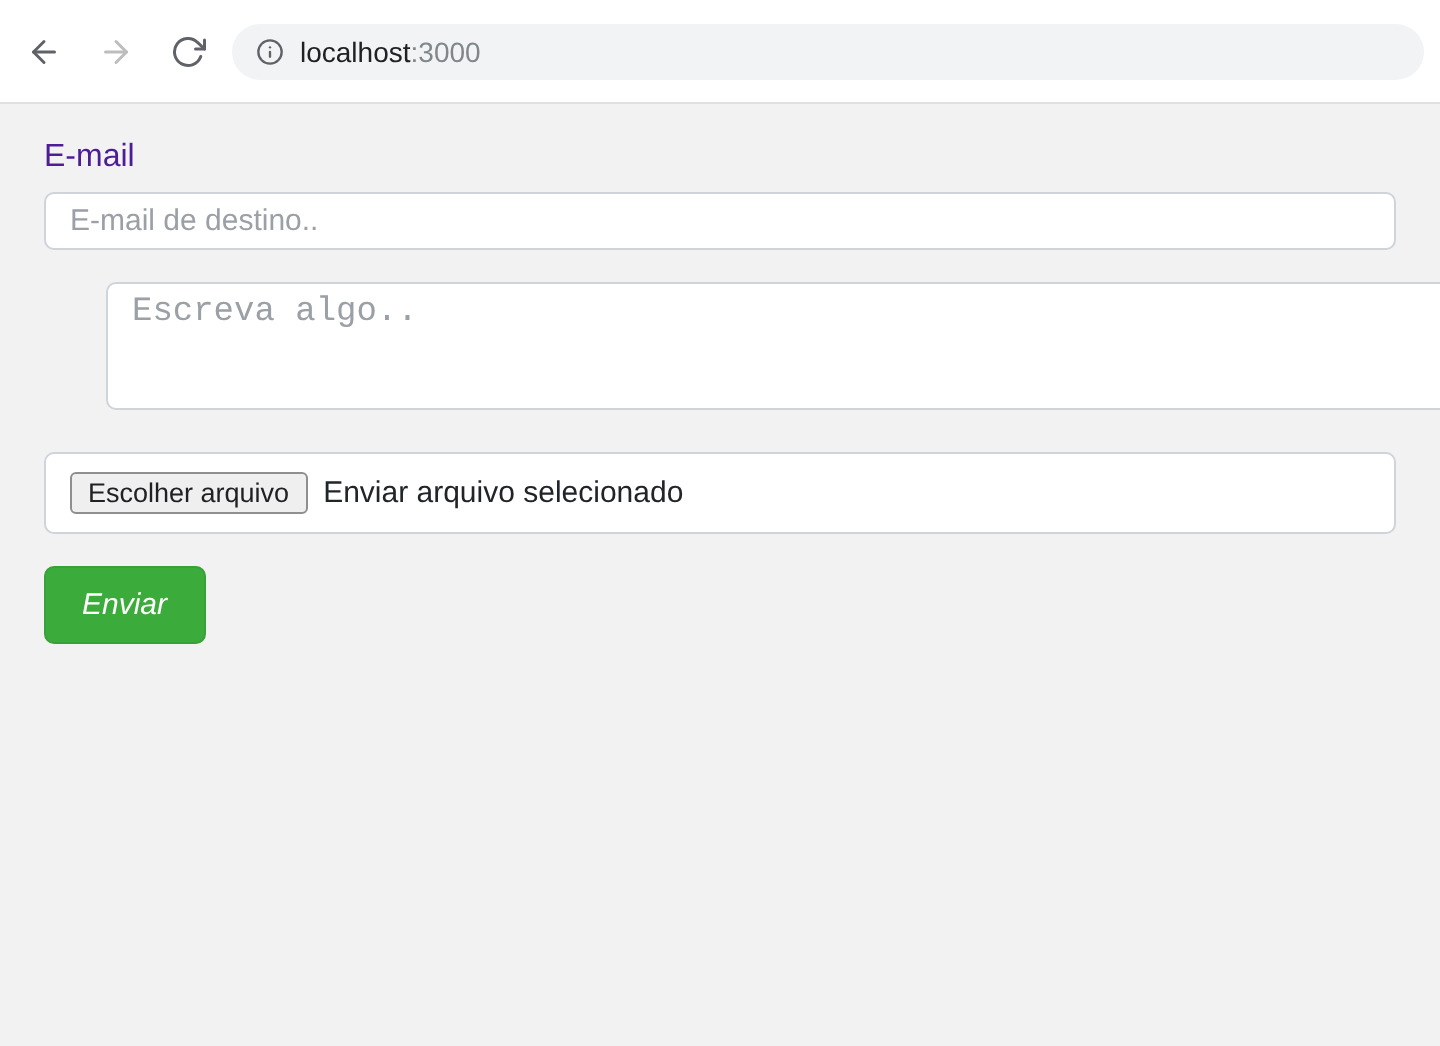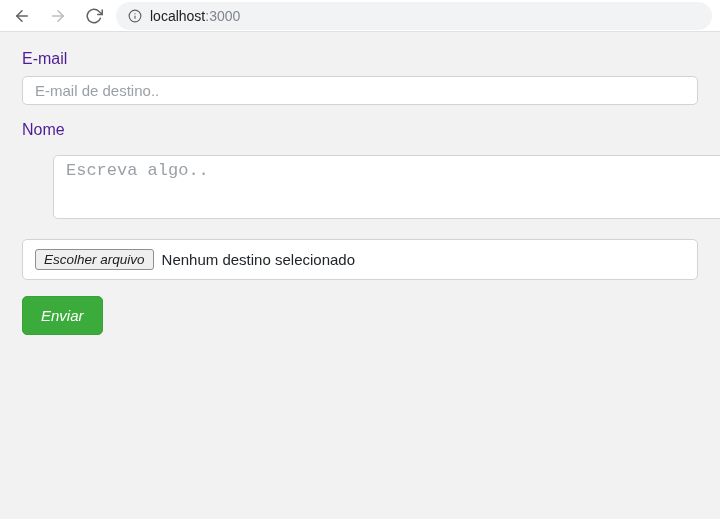--- a/index.html
+++ b/index.html
@@ -4,21 +4,21 @@
   <style>
     * { box-sizing: border-box; margin: 0; padding: 0; }
     body {
       font-family: -apple-system, BlinkMacSystemFont, "Segoe UI", Helvetica, Arial, sans-serif;
       background: #fff;
       width: 720px;
       height: 523px;
       overflow: hidden;
     }
     .toolbar {
-      height: 32px;
+      height: 52px;
       display: flex;
       align-items: center;
       padding: 0 8px;
       gap: 8px;
       background: #fff;
       border-bottom: 1px solid #e0e0e0;
     }
     .nav-btn {
       width: 28px;
       height: 28px;
@@ -87,21 +87,20 @@
       align-items: center;
       gap: 8px;
     }
     .file-btn {
       font-size: 13.5px;
       padding: 2px 8px;
       background: #efefef;
       border: 1px solid #8f8f8f;
       border-radius: 3px;
       color: #202124;
-      font-style: italic;
     }
     .file-status {
       font-size: 15px;
       color: #212529;
     }
     .btn-submit {
       display: inline-block;
       padding: 10px 18px;
       font-size: 15px;
       color: #fff;
@@ -144,28 +143,27 @@
   </div>
 </div>
 
 <div class="page">
   <div class="form-group">
     <label class="form-label">E-mail</label>
     <input type="text" class="form-control" placeholder="E-mail de destino.." style="">
   </div>
 
   <div class="form-group">
-    <label class="form-label">Nome</label>
   </div>
 
   <div class="form-group">
     <textarea class="form-control" placeholder="Escreva algo.." style=""></textarea>
   </div>
 
   <div class="form-group">
     <div class="file-wrap">
       <button type="button" class="file-btn">Escolher arquivo</button>
-      <span class="file-status">Nenhum destino selecionado</span>
+      <span class="file-status">Enviar arquivo selecionado</span>
     </div>
   </div>
 
   <button type="button" class="btn-submit">Enviar</button>
 </div>
 
 </body></html>

